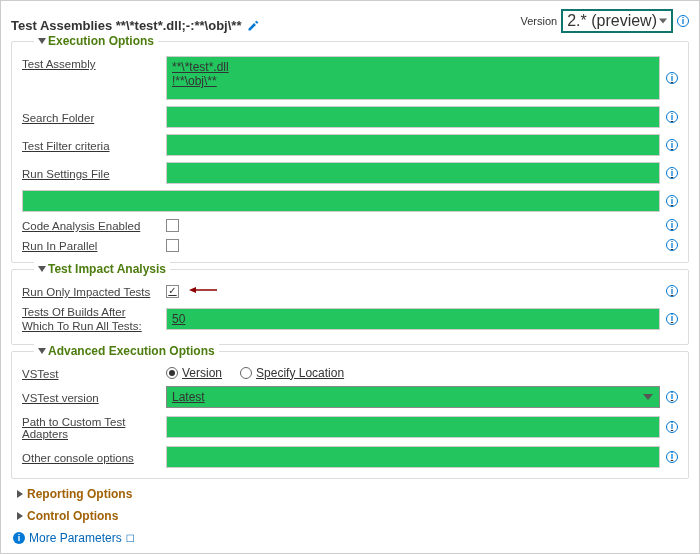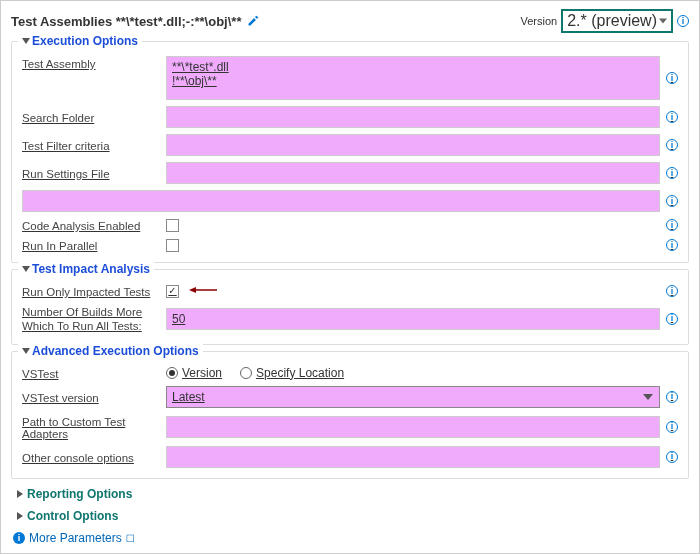--- a/index.html
+++ b/index.html
@@ -10,21 +10,21 @@
     background: #fff;
     width: 700px;
     height: 554px;
     border: 1px solid #ccc;
     padding: 8px 10px;
     position: relative;
   }
   .header {
     display: flex;
     justify-content: space-between;
-    align-items: center;
+    align-items: flex-end;
     margin-bottom: 8px;
   }
   .title-wrap {
     display: flex;
     align-items: center;
     gap: 6px;
     font-size: 13px;
     font-weight: 600;
   }
   .title-wrap .edit-icon svg { display: block; }
@@ -69,26 +69,26 @@
   .section {
     border: 1px solid #ddd;
     border-radius: 2px;
     padding: 8px 10px 10px 10px;
     margin-bottom: 6px;
     position: relative;
   }
   .section-header {
     position: absolute;
     top: -8px;
-    left: 6px;
+    left: 22px;
     background: #fff;
     padding: 0 4px;
     font-size: 12px;
     font-weight: 600;
-    color: #1d4ed8;
+    color: #4d7c0f;
     display: flex;
     align-items: center;
     gap: 2px;
     cursor: pointer;
   }
   .caret {
     width: 0;
     height: 0;
     display: inline-block;
   }
@@ -101,21 +101,21 @@
     border-top: 4px solid transparent;
     border-bottom: 4px solid transparent;
     border-left: 6px solid #555;
   }
   .collapsed-section {
     display: flex;
     align-items: center;
     gap: 4px;
     font-size: 12px;
     font-weight: 600;
-    color: #0f766e;
+    color: #a16207;
     padding: 2px 0 2px 6px;
     cursor: pointer;
     margin-bottom: 4px;
   }
   .row {
     display: flex;
     align-items: center;
     margin-top: 6px;
     gap: 6px;
     text-decoration: underline;
@@ -133,21 +133,21 @@
     display: flex;
     align-items: center;
     gap: 6px;
   }
   .text-input, .textarea, .select {
     flex: 1;
     border: 1px solid #ccc;
     padding: 3px 5px;
     font-size: 12px;
     font-family: inherit;
-    background: #f0abfc;
+    background: #22c55e;
     color: #333;
   }
   .textarea {
     height: 44px;
     resize: none;
     white-space: pre;
   }
   .select {
     border: 1px solid #888;
     position: relative;
@@ -339,21 +339,21 @@
             <line x1="28" y1="5" x2="6" y2="5" stroke="#8b0000" stroke-width="1.5"></line>
             <polygon points="0,5 7,2 7,8" fill="#8b0000"></polygon>
           </svg>
       </span>
       <span style="flex:1"></span>
       <span class="info-icon">i</span>
     </div>
   </div>
 
   <div class="row">
-    <div class="label" style="line-height:1.2">Number Of Builds More Which To Run All Tests:</div>
+    <div class="label" style="line-height:1.2">Tests Of Builds After Which To Run All Tests:</div>
     <div class="field-wrap">
       <input class="text-input" value="50" style="">
       <span class="info-icon">i</span>
     </div>
   </div>
 </div>
 
 <div class="section">
   <div class="section-header">
     <span class="caret down"></span>

